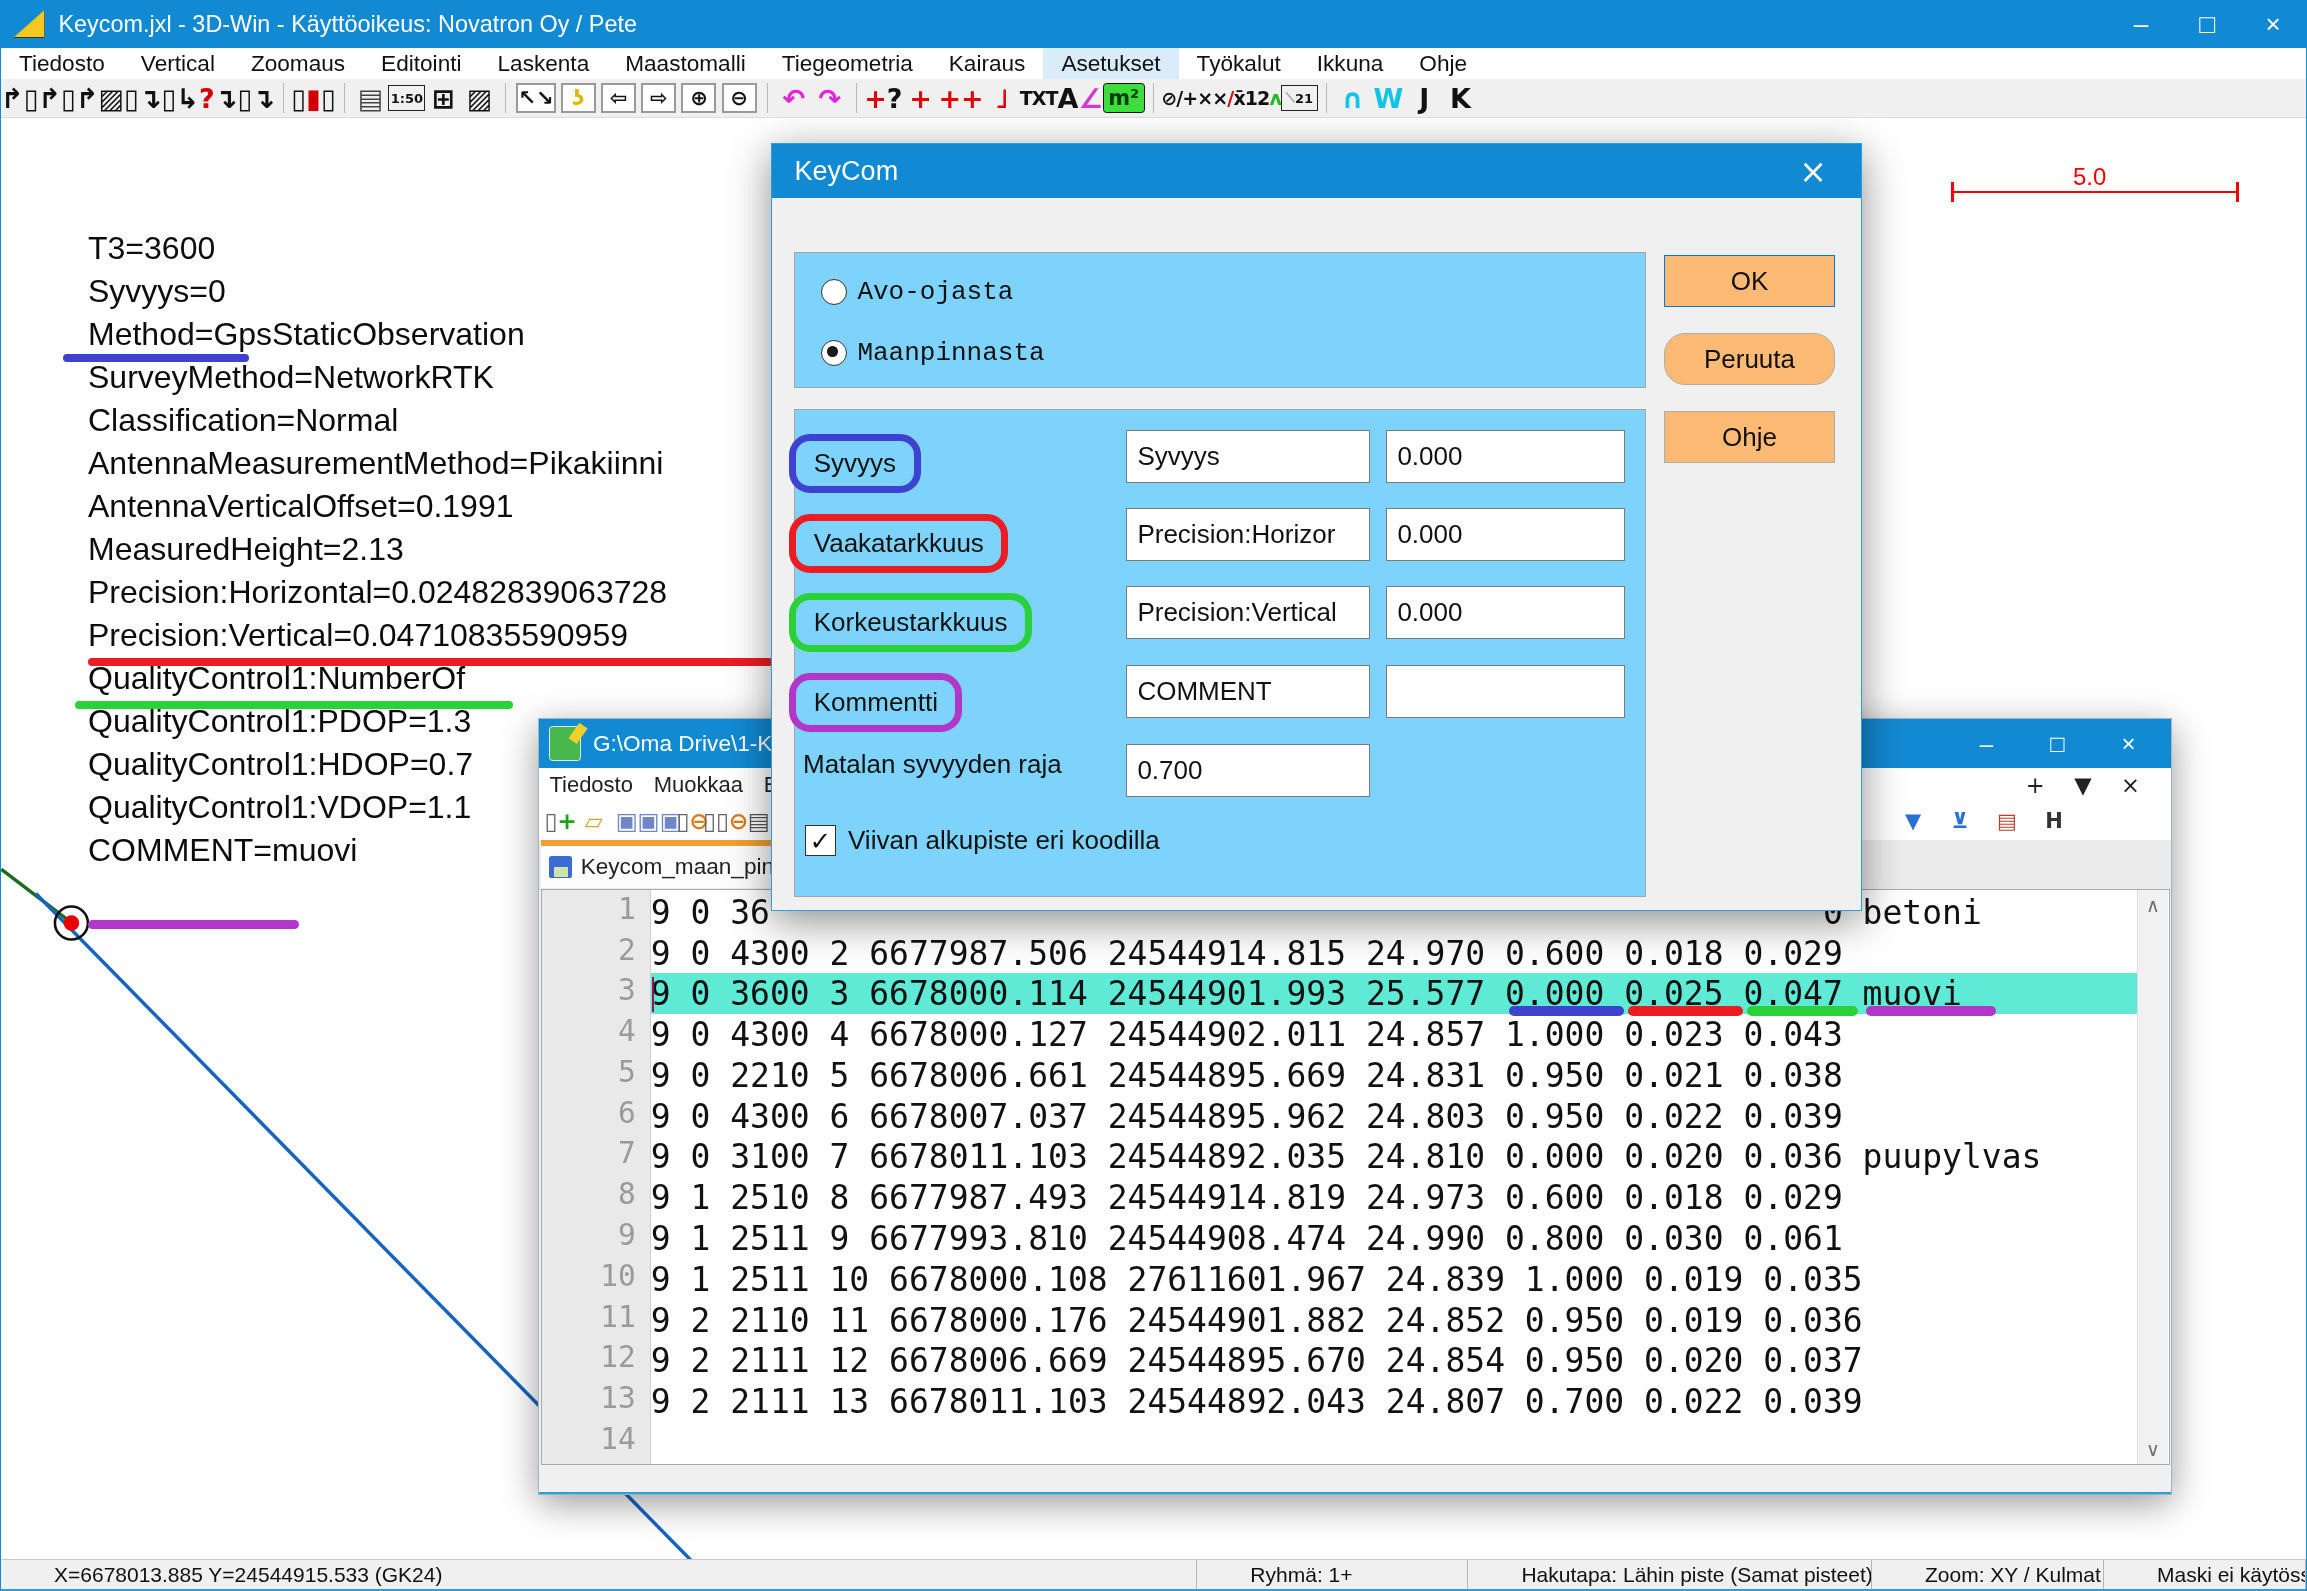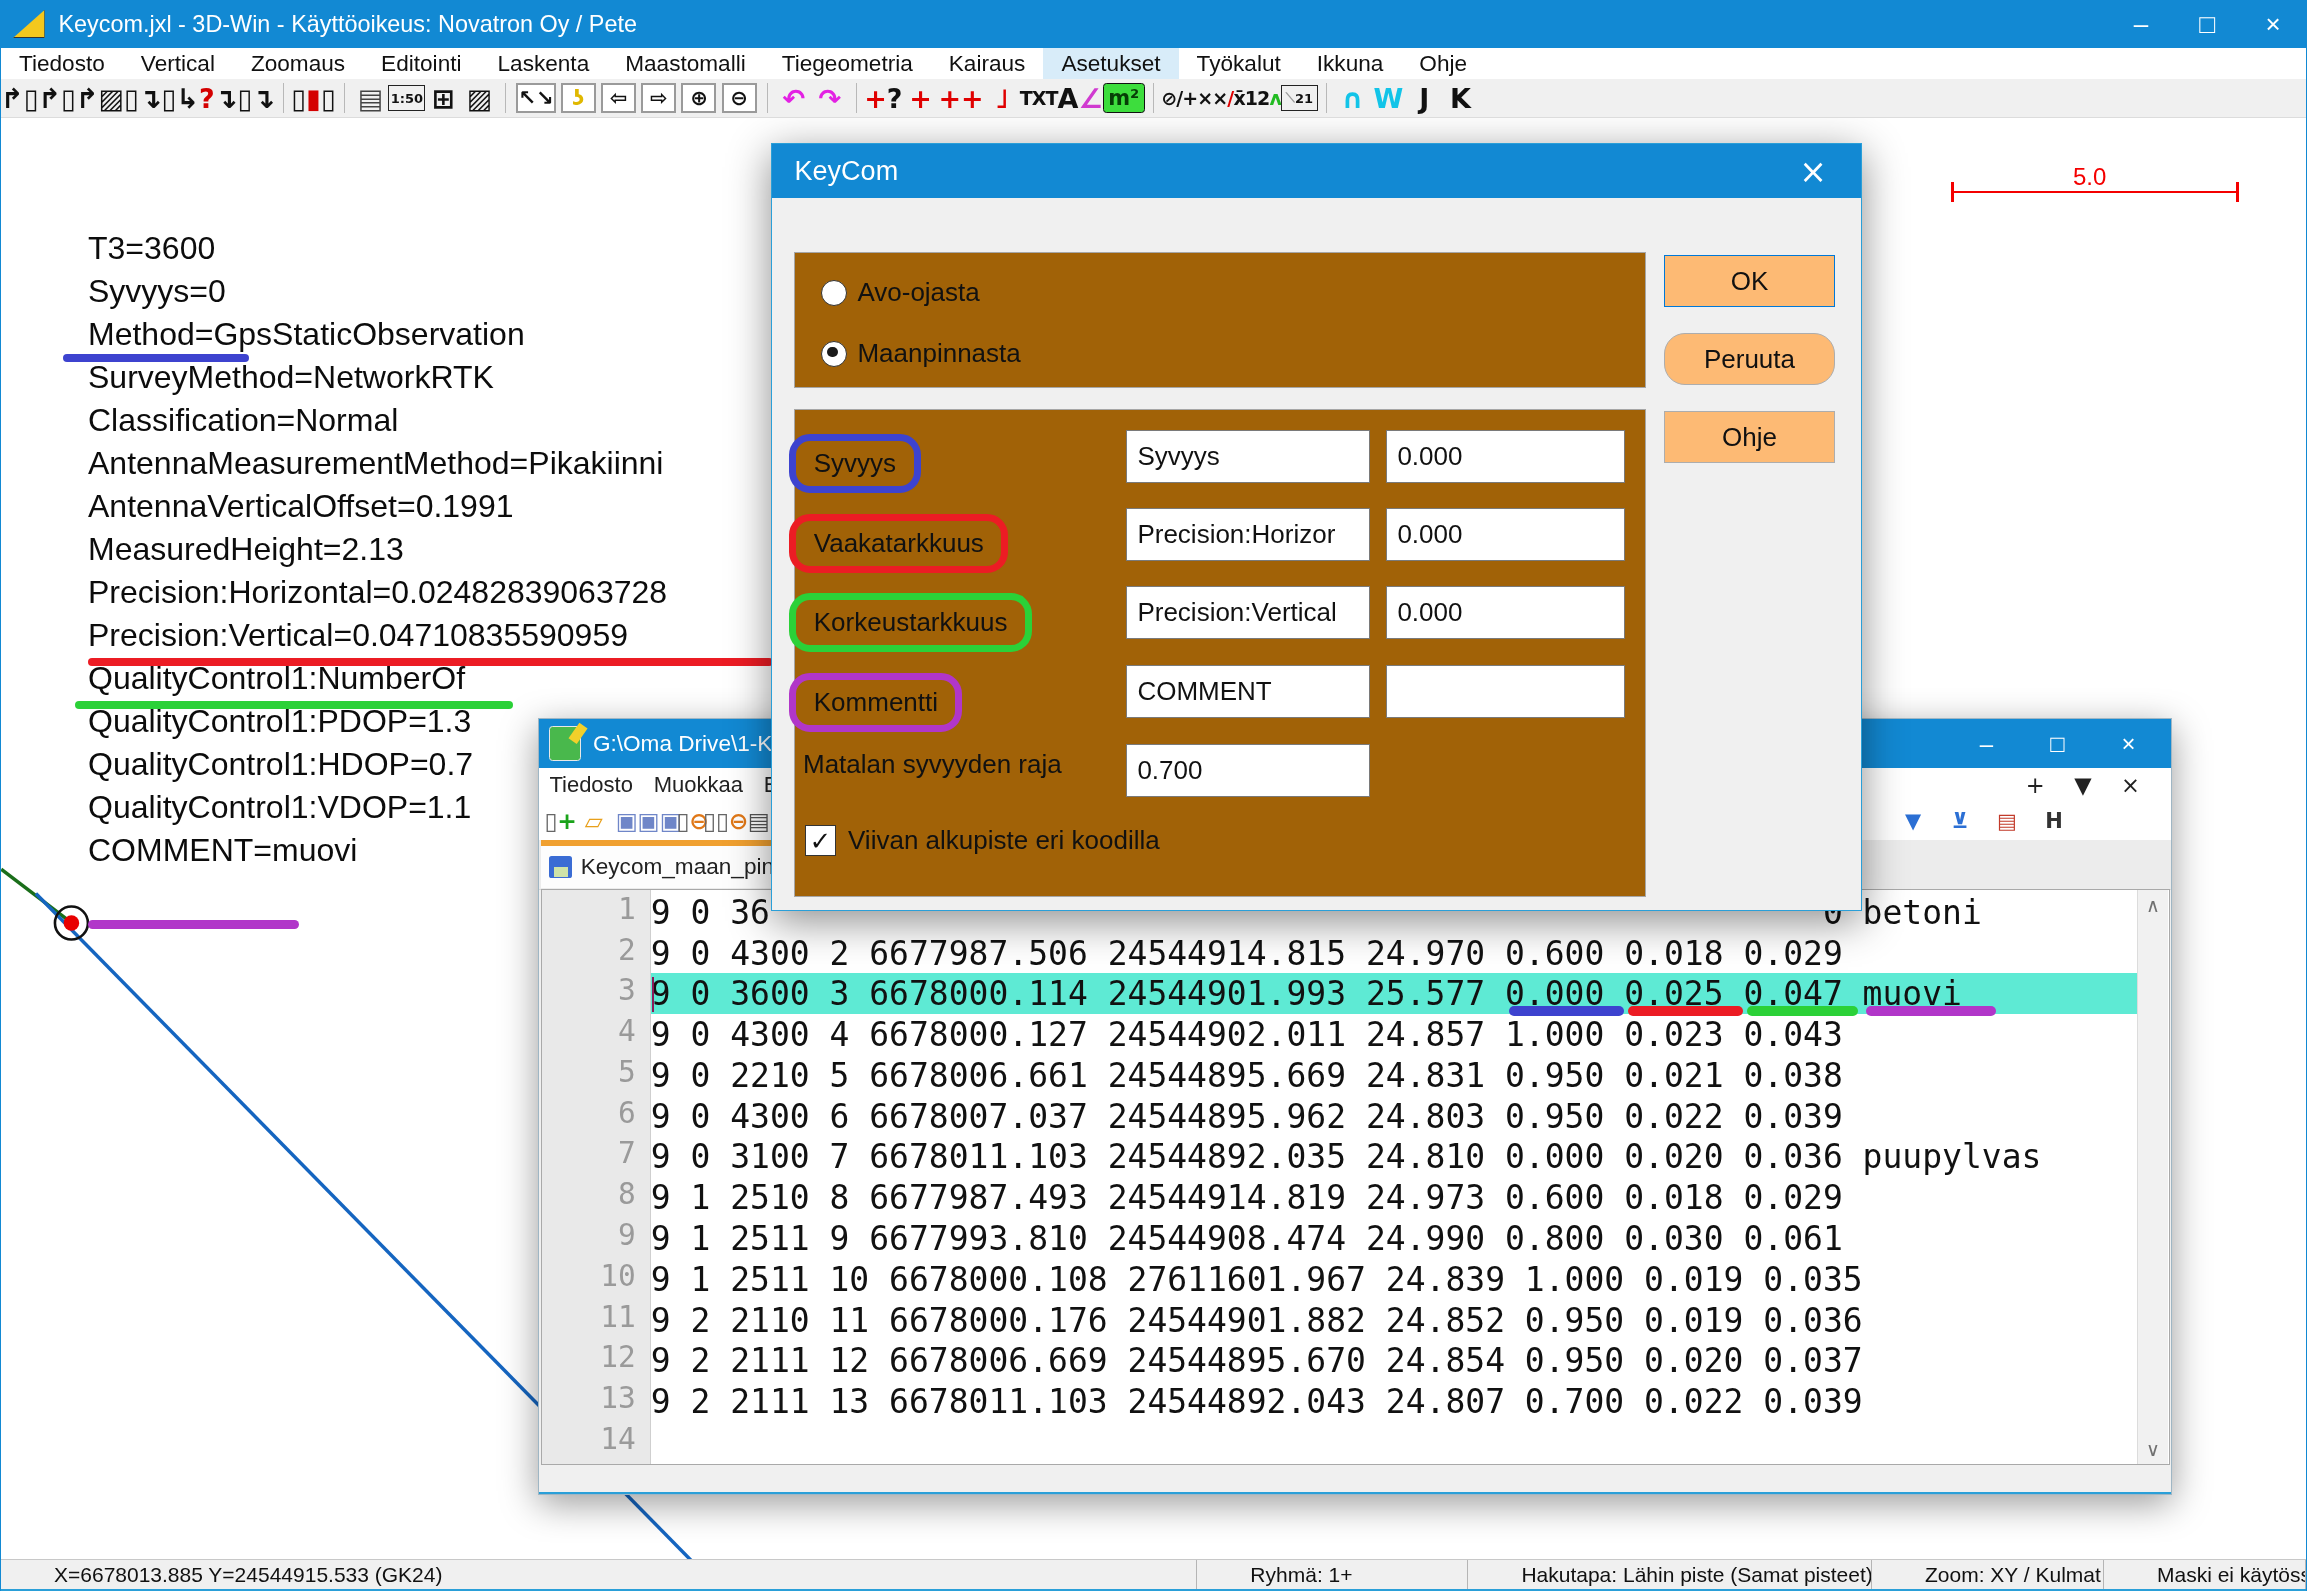--- a/index.html
+++ b/index.html
@@ -68,21 +68,21 @@
   .scr-arrow{position:absolute;left:0;width:29.5px;height:29.5px;color:#707070;font-size:19px;display:flex;align-items:center;justify-content:center;font-family:"DejaVu Sans",sans-serif;}
   #ed-status{position:absolute;left:0;bottom:1.7px;width:100%;height:29.5px;background:#f0f0f0;border-top:0.9px solid #cfcfcf;display:flex;}
   .ed-status-cell{font-size:21px;color:#222;border-right:0.9px solid #c9c9c9;display:flex;align-items:center;padding-left:10.4px;box-sizing:border-box;white-space:nowrap;overflow:hidden;}
   #ed-bottom-line{position:absolute;left:0;bottom:0;width:100%;height:1.7px;background:#2a9fd8;}
   
   #dialog{position:absolute;left:770px;top:143px;width:1091px;height:768px;background:#f0f0f0;z-index:10;
           border:0.9px solid #2a9fd8;box-sizing:border-box;box-shadow:0 10.4px 40px rgba(0,0,0,.45);}
   #dlg-title{position:absolute;left:0;top:0;width:100%;height:54px;background:#1289d3;display:flex;align-items:center;}
   #dlg-title-text{color:#fff;font-size:27px;margin-left:22.6px;}
   #dlg-close{position:absolute;right:17.4px;top:0;width:61px;height:54px;color:#fff;font-size:33px;display:flex;align-items:center;justify-content:center;font-family:"DejaVu Sans",sans-serif;}
-  .groupbox{position:absolute;border:0.9px solid #a6a6a6;background:#a16207;}
+  .groupbox{position:absolute;border:0.9px solid #a6a6a6;background:#7dd3fc;font-family:Liberation Mono, monospace;}
   #gb-radio{left:22px;top:108px;width:850px;height:134px;}
   #gb-main{left:22px;top:265px;width:850px;height:486px;}
   .radio-row{position:absolute;left:26px;display:flex;align-items:center;}
   .radio-circle{width:24px;height:24px;border:1.7px solid #333;border-radius:50%;background:#fff;position:relative;flex:none;}
   .radio-circle.sel:after{content:"";position:absolute;left:5.2px;top:5.2px;width:10.4px;height:10.4px;border-radius:50%;background:#1a1a1a;}
   .radio-label{font-size:26px;color:#111;margin-left:10.4px;}
   .dlg-lbl{position:absolute;background:transparent;border-radius:21px;padding:7px 17.4px;font-size:26px;color:#111;white-space:nowrap;}
   .dlg-box{position:absolute;width:244px;height:53px;background:#fff;border:0.9px solid #7a7a7a;box-sizing:border-box;
            font-size:26px;color:#111;line-height:50px;padding-left:10.4px;overflow:hidden;white-space:nowrap;}
   .dlg-val{left:614px;width:239px;}

